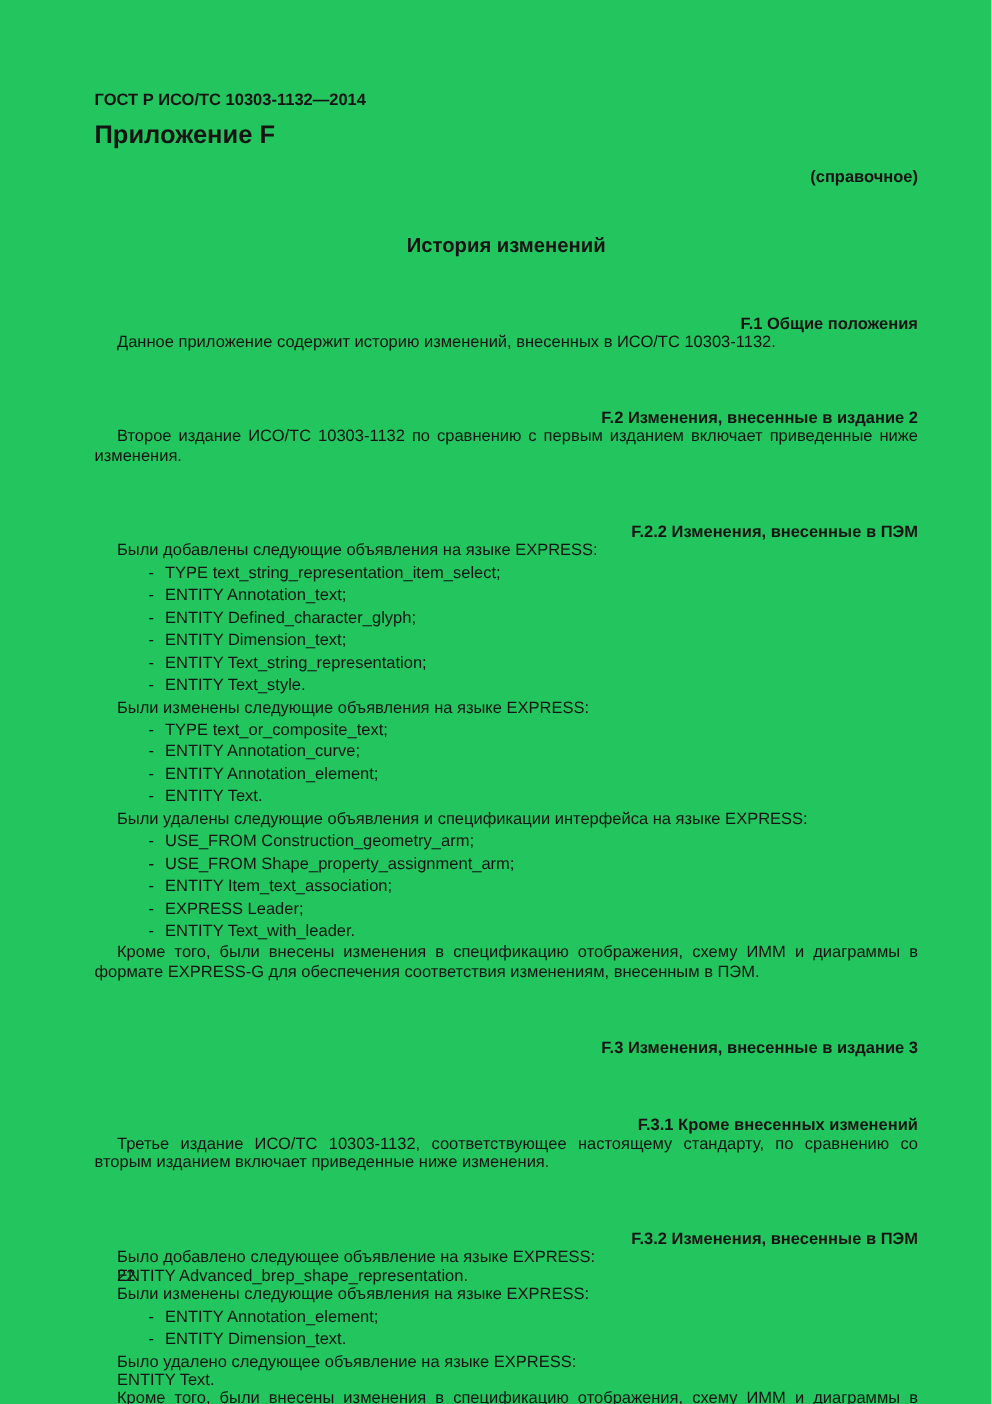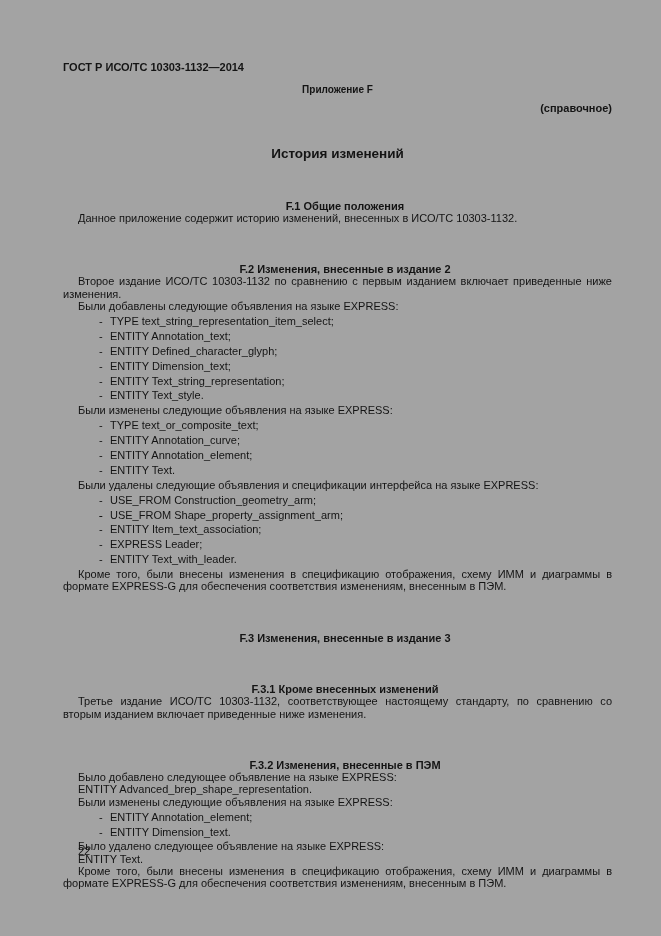--- a/index.html
+++ b/index.html
@@ -5,44 +5,43 @@
 <style>
   html, body {
     margin: 0;
     padding: 0;
     background: #ffffff;
   }
   .page {
     position: relative;
     width: 661px;
     height: 936px;
-    background: #a3a3a3;
+    background: #22c55e;
     color: #141414;
     font-family: "Liberation Sans", "DejaVu Sans", sans-serif;
     overflow: hidden;
   }
   .content {
     position: absolute;
     left: 63px;
     top: 61px;
     width: 549px;
   }
   .doc-header {
     margin: 0;
     font-size: 11px;
     line-height: 12px;
     font-weight: bold;
     text-align: left;
   }
   .annex-title {
-    margin: 11px 0 6px 0;
-    font-size: 10px;
+    margin: 11px 0 16px 0;
+    font-size: 17px;
     line-height: 12.3px;
     font-weight: bold;
-    text-align: center;
   }
   .annex-subtitle {
     margin: 0;
     font-size: 11px;
     line-height: 12.3px;
     font-weight: bold;
     text-align: right;
   }
   .main-title {
     margin: 31px 0 14px 0;
@@ -53,21 +52,21 @@
   }
   .body p {
     margin: 0;
     font-size: 11px;
     line-height: 12.3px;
     text-align: justify;
     text-indent: 15px;
   }
   .body p.heading {
     font-weight: bold;
-    text-align: center;
+    text-align: right;
     margin-top: 39px;
   }
   .list {
     margin: 2px 0;
   }
   .list-item {
     position: relative;
     margin: 2.6px 0;
     padding-left: 47px;
     font-size: 11px;
@@ -95,20 +94,21 @@
   <div class="content">
     <p class="doc-header">ГОСТ Р ИСО/ТС 10303-1132—2014</p>
     <p class="annex-title">Приложение F</p>
     <p class="annex-subtitle">(справочное)</p>
     <h1 class="main-title">История изменений</h1>
     <div class="body">
         <p class="heading">F.1 Общие положения</p>
         <p class="para">Данное приложение содержит историю изменений, внесенных в ИСО/ТС 10303-1132.</p>
         <p class="heading">F.2 Изменения, внесенные в издание 2</p>
         <p class="para">Второе издание ИСО/ТС 10303-1132 по сравнению с первым изданием включает приведенные ниже изменения.</p>
+        <p class="heading">F.2.2 Изменения, внесенные в ПЭМ</p>
         <p class="para">Были добавлены следующие объявления на языке EXPRESS:</p>
         <div class="list">
           <div class="list-item"><span class="dash">-</span><span class="item-text">TYPE text_string_representation_item_select;</span></div>
           <div class="list-item"><span class="dash">-</span><span class="item-text">ENTITY Annotation_text;</span></div>
           <div class="list-item"><span class="dash">-</span><span class="item-text">ENTITY Defined_character_glyph;</span></div>
           <div class="list-item"><span class="dash">-</span><span class="item-text">ENTITY Dimension_text;</span></div>
           <div class="list-item"><span class="dash">-</span><span class="item-text">ENTITY Text_string_representation;</span></div>
           <div class="list-item"><span class="dash">-</span><span class="item-text">ENTITY Text_style.</span></div>
         </div>
         <p class="para">Были изменены следующие объявления на языке EXPRESS:</p>

